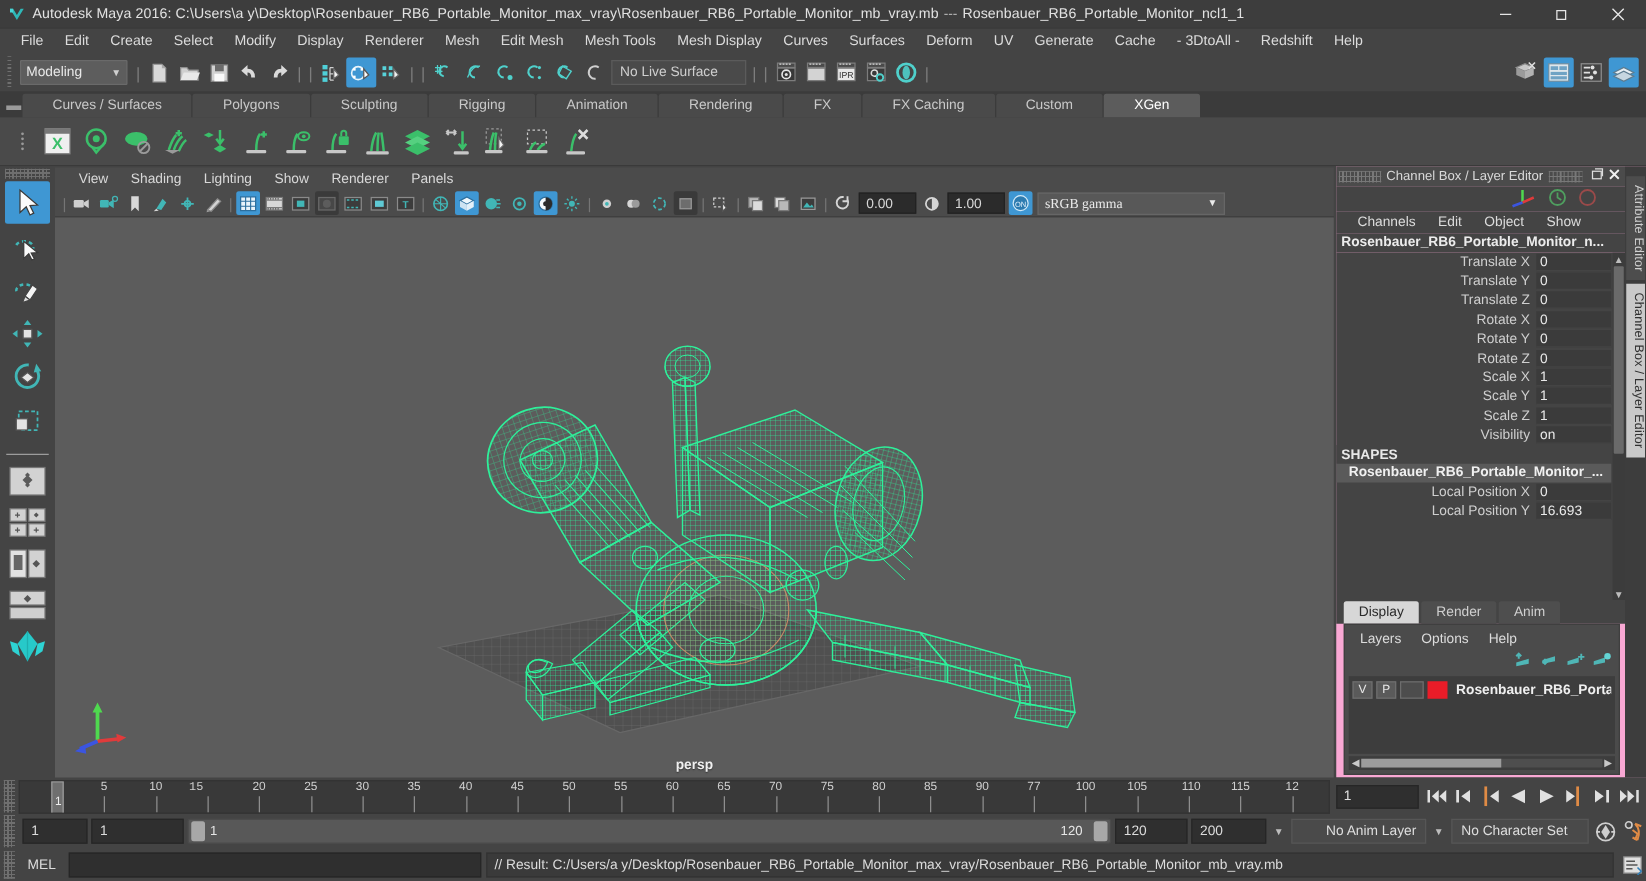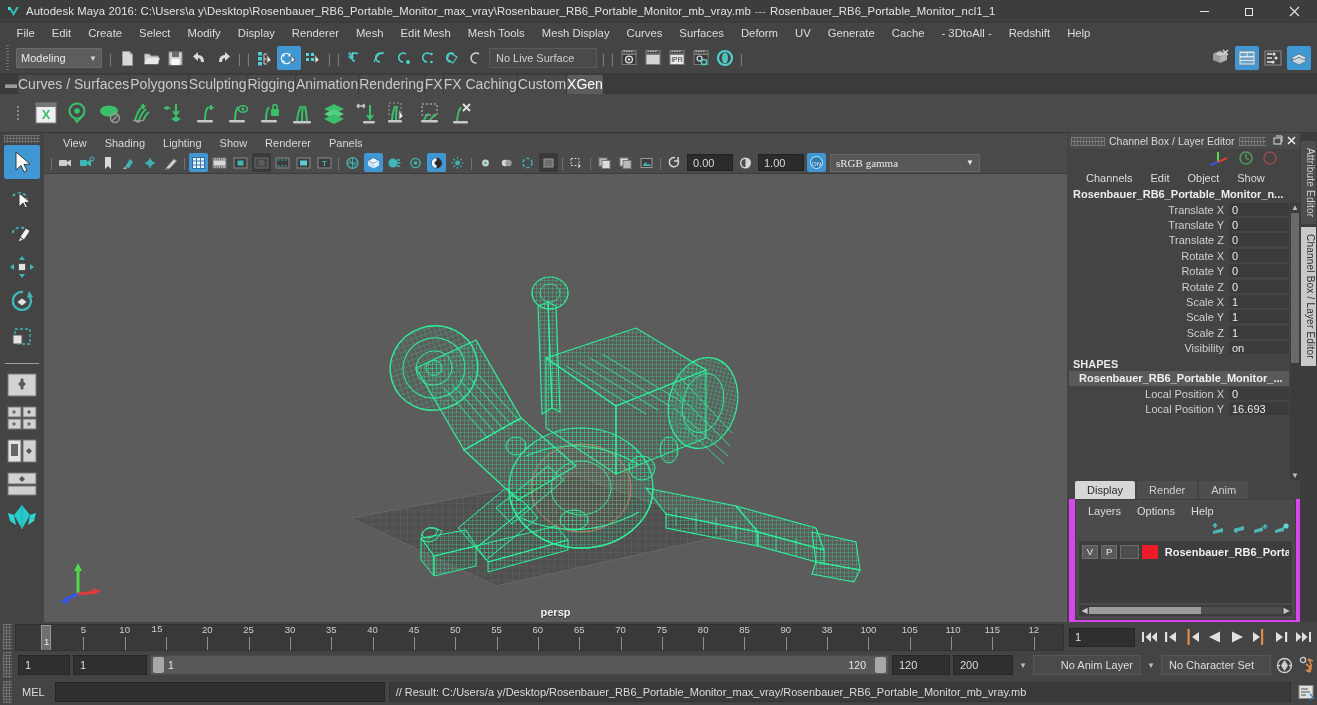--- a/index.html
+++ b/index.html
@@ -73,21 +73,21 @@
   }
   .right-tools { margin-left: auto; display: flex; align-items: center; padding-right: 6px; gap: 2px;}
 
   
   .shelf-tabs {
     height: 21px; background: #3b3b3b; display: flex; align-items: flex-end;
     flex: 0 0 21px; padding-left: 4px;
   }
   .shelf-grip { width: 14px; height: 21px; display:flex;align-items:center;justify-content:center;color:#9a9a9a; font-size:12px;}
   .shelf-tab {
-    height: 19px; padding: 0 0; line-height: 19px; font-size: 14px; color: #c9c9c9;
+    height: 19px; padding: 0 24px; line-height: 19px; font-size: 11px; color: #c9c9c9;
     background: #4a4a4a; margin-right: 1px; border-radius: 2px 2px 0 0;
   }
   .shelf-tab.active { background: #5c5c5c; color: #ffffff; }
 
   .shelf-icons {
     height: 39px; background: #4a4a4a; display: flex; align-items: center;
     flex: 0 0 39px; padding-left: 6px; border-bottom: 1px solid #3a3a3a;
   }
   .shelf-ic { width: 32px; height: 32px; display:flex;align-items:center;justify-content:center; flex:0 0 32px;}
   .shelf-left-grip { width: 24px; height:39px; display:flex;align-items:center;justify-content:center;}
@@ -151,21 +151,21 @@
   }
   .persp-label {
     position: absolute; left: 50%; transform: translateX(-50%); bottom: 4px;
     font-size: 11px; font-weight: bold; color: #f0f0f0; text-shadow: 0 1px 1px #333;
   }
   .axis-gizmo { position: absolute; left: 14px; bottom: 12px; }
   .model-holder { position:absolute; inset:0; display:flex; align-items:center; justify-content:center;}
 
   
   .rightpanel {
-    width: 248px; flex: 0 0 248px; background: #d946ef; display: flex; min-width: 0;
+    width: 248px; flex: 0 0 248px; background: #f9a8d4; display: flex; min-width: 0;
   }
   .rp-main { flex: 1 1 auto; display: flex; flex-direction: column; min-width: 0; }
   .rp-title {
     height: 16px; background: #4b4b4b; display: flex; align-items: center;
     flex: 0 0 16px; font-size: 10.5px; color: #d9d9d9; padding: 0 2px;
   }
   .rp-title .dots {
     width: 34px; height: 9px;
     background-image: repeating-linear-gradient(to right, #787878 0 1px, transparent 1px 3px),
                       repeating-linear-gradient(to bottom, #787878 0 1px, transparent 1px 4px);
@@ -1325,21 +1325,21 @@
         <div class="tl-num" style="left: 604.512px;">70</div>
         <div class="tl-tick" style="left: 645.835px;"></div>
         <div class="tl-num" style="left: 645.835px;">75</div>
         <div class="tl-tick" style="left: 687.157px;"></div>
         <div class="tl-num" style="left: 687.157px;">80</div>
         <div class="tl-tick" style="left: 728.479px;"></div>
         <div class="tl-num" style="left: 728.479px;">85</div>
         <div class="tl-tick" style="left: 769.802px;"></div>
         <div class="tl-num" style="left: 769.802px;">90</div>
         <div class="tl-tick" style="left: 811.124px;"></div>
-        <div class="tl-num" style="left: 811.124px;">38</div>
+        <div class="tl-num" style="left: 811.124px;">77</div>
         <div class="tl-tick" style="left: 852.446px;"></div>
         <div class="tl-num" style="left: 852.446px;">100</div>
         <div class="tl-tick" style="left: 893.769px;"></div>
         <div class="tl-num" style="left: 893.769px;">105</div>
         <div class="tl-tick" style="left: 935.091px;"></div>
         <div class="tl-num" style="left: 937px;">110</div>
         <div class="tl-tick" style="left: 976.413px;"></div>
         <div class="tl-num" style="left: 976.413px;">115</div>
         <div class="tl-tick" style="left: 1017.74px;"></div>
         <div class="tl-num" style="left: 1017.74px;">12</div>

